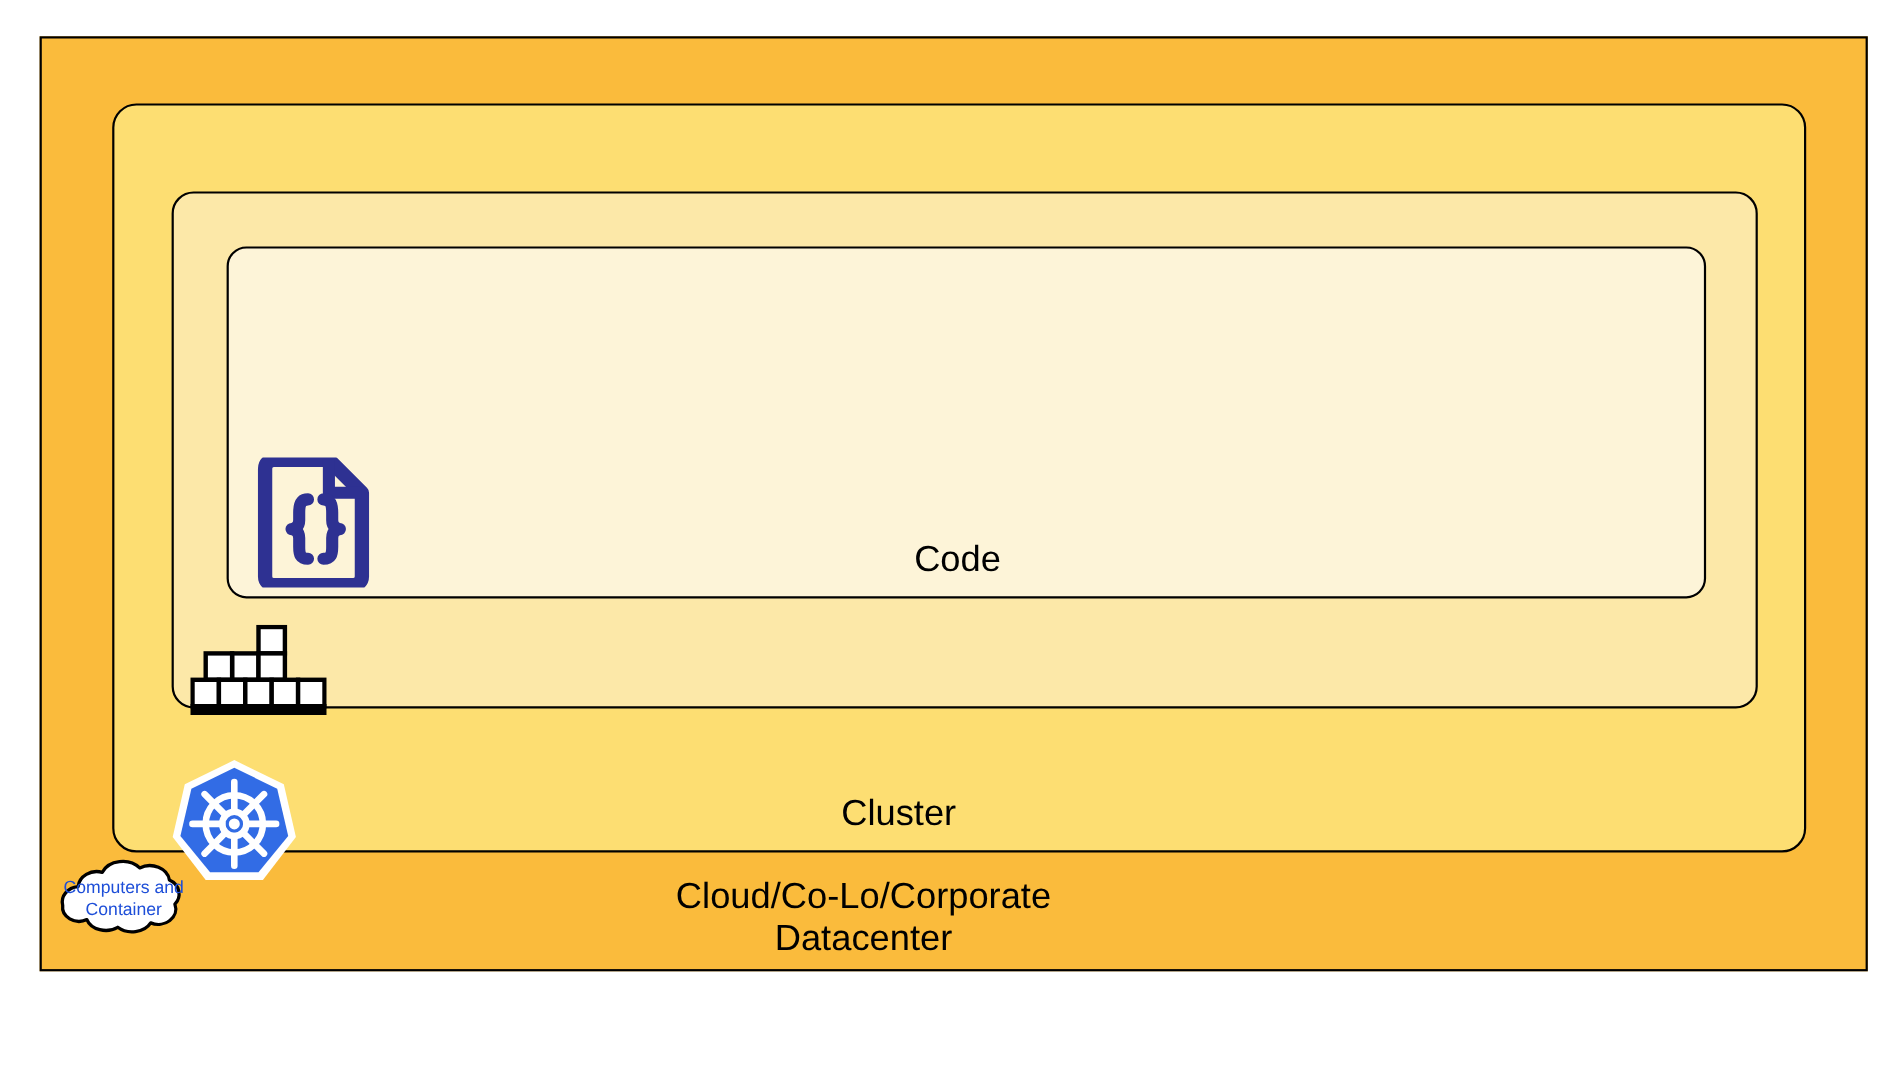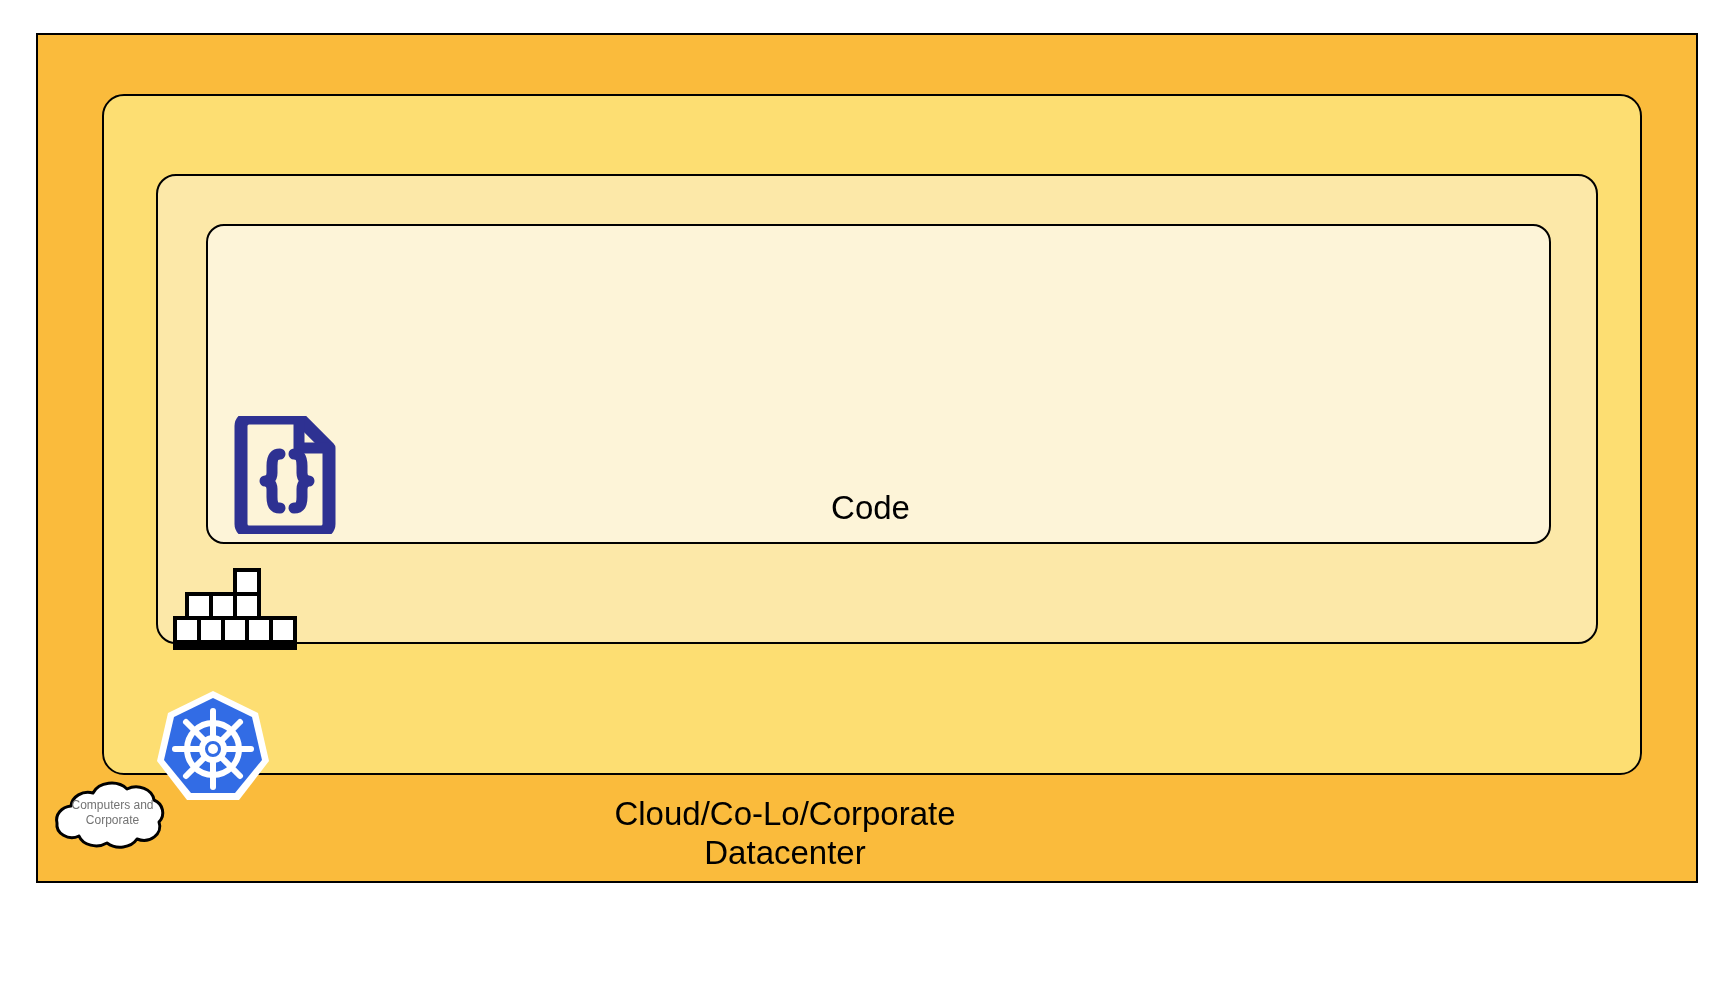--- a/index.html
+++ b/index.html
@@ -143,23 +143,23 @@
   }
   #cloud-callout svg {
     display: block;
   }
   #cloud-text {
     position: absolute;
     left: 0;
     top: 22px;
     width: 155px;
     text-align: center;
-    font-size: 12px;
+    font-size: 16px;
     line-height: 1.25;
-    color: #737373;
+    color: #1d4ed8;
     pointer-events: none;
   }
   #cloud-text .ln {
     display: block;
   }
 </style>
 </head>
 <body>
 
 <div id="diagram">
@@ -221,20 +221,21 @@
             <line x1="70" y1="60" x2="97" y2="60"></line>
             <line x1="32" y1="33" x2="51" y2="52"></line>
             <line x1="67" y1="68" x2="86" y2="87"></line>
             <line x1="86" y1="33" x2="67" y2="52"></line>
             <line x1="51" y1="68" x2="32" y2="87"></line>
           </g>
           <circle cx="59" cy="60" r="5" fill="#FFFFFF"></circle>
         </svg>
       </div>
 
+      <div class="layer-label" id="label-cluster">Cluster</div>
     </div>
 
     <div class="layer-label" id="label-datacenter">
       <span class="ln">Cloud/Co-Lo/Corporate</span>
       <span class="ln">Datacenter</span>
     </div>
   </div>
 
   <div id="cloud-callout">
     <svg width="155" height="86" viewBox="0 0 155 86" xmlns="http://www.w3.org/2000/svg">
@@ -244,17 +245,17 @@
                a18 15 0 0 1 27 11
                a15 14 0 0 1 5 22
                a16 14 0 0 1 -22 17
                a19 15 0 0 1 -30 4
                a18 14 0 0 1 -28 -7
                a15 13 0 0 1 -22 -13
                a16 14 0 0 1 14 -17 Z" fill="#FFFFFF" stroke="#000000" stroke-width="3" stroke-linejoin="round"></path>
     </svg>
     <div id="cloud-text">
       <span class="ln">Computers and</span>
-      <span class="ln">Corporate</span>
+      <span class="ln">Container</span>
     </div>
   </div>
 
 </div>
 
 </body></html>

